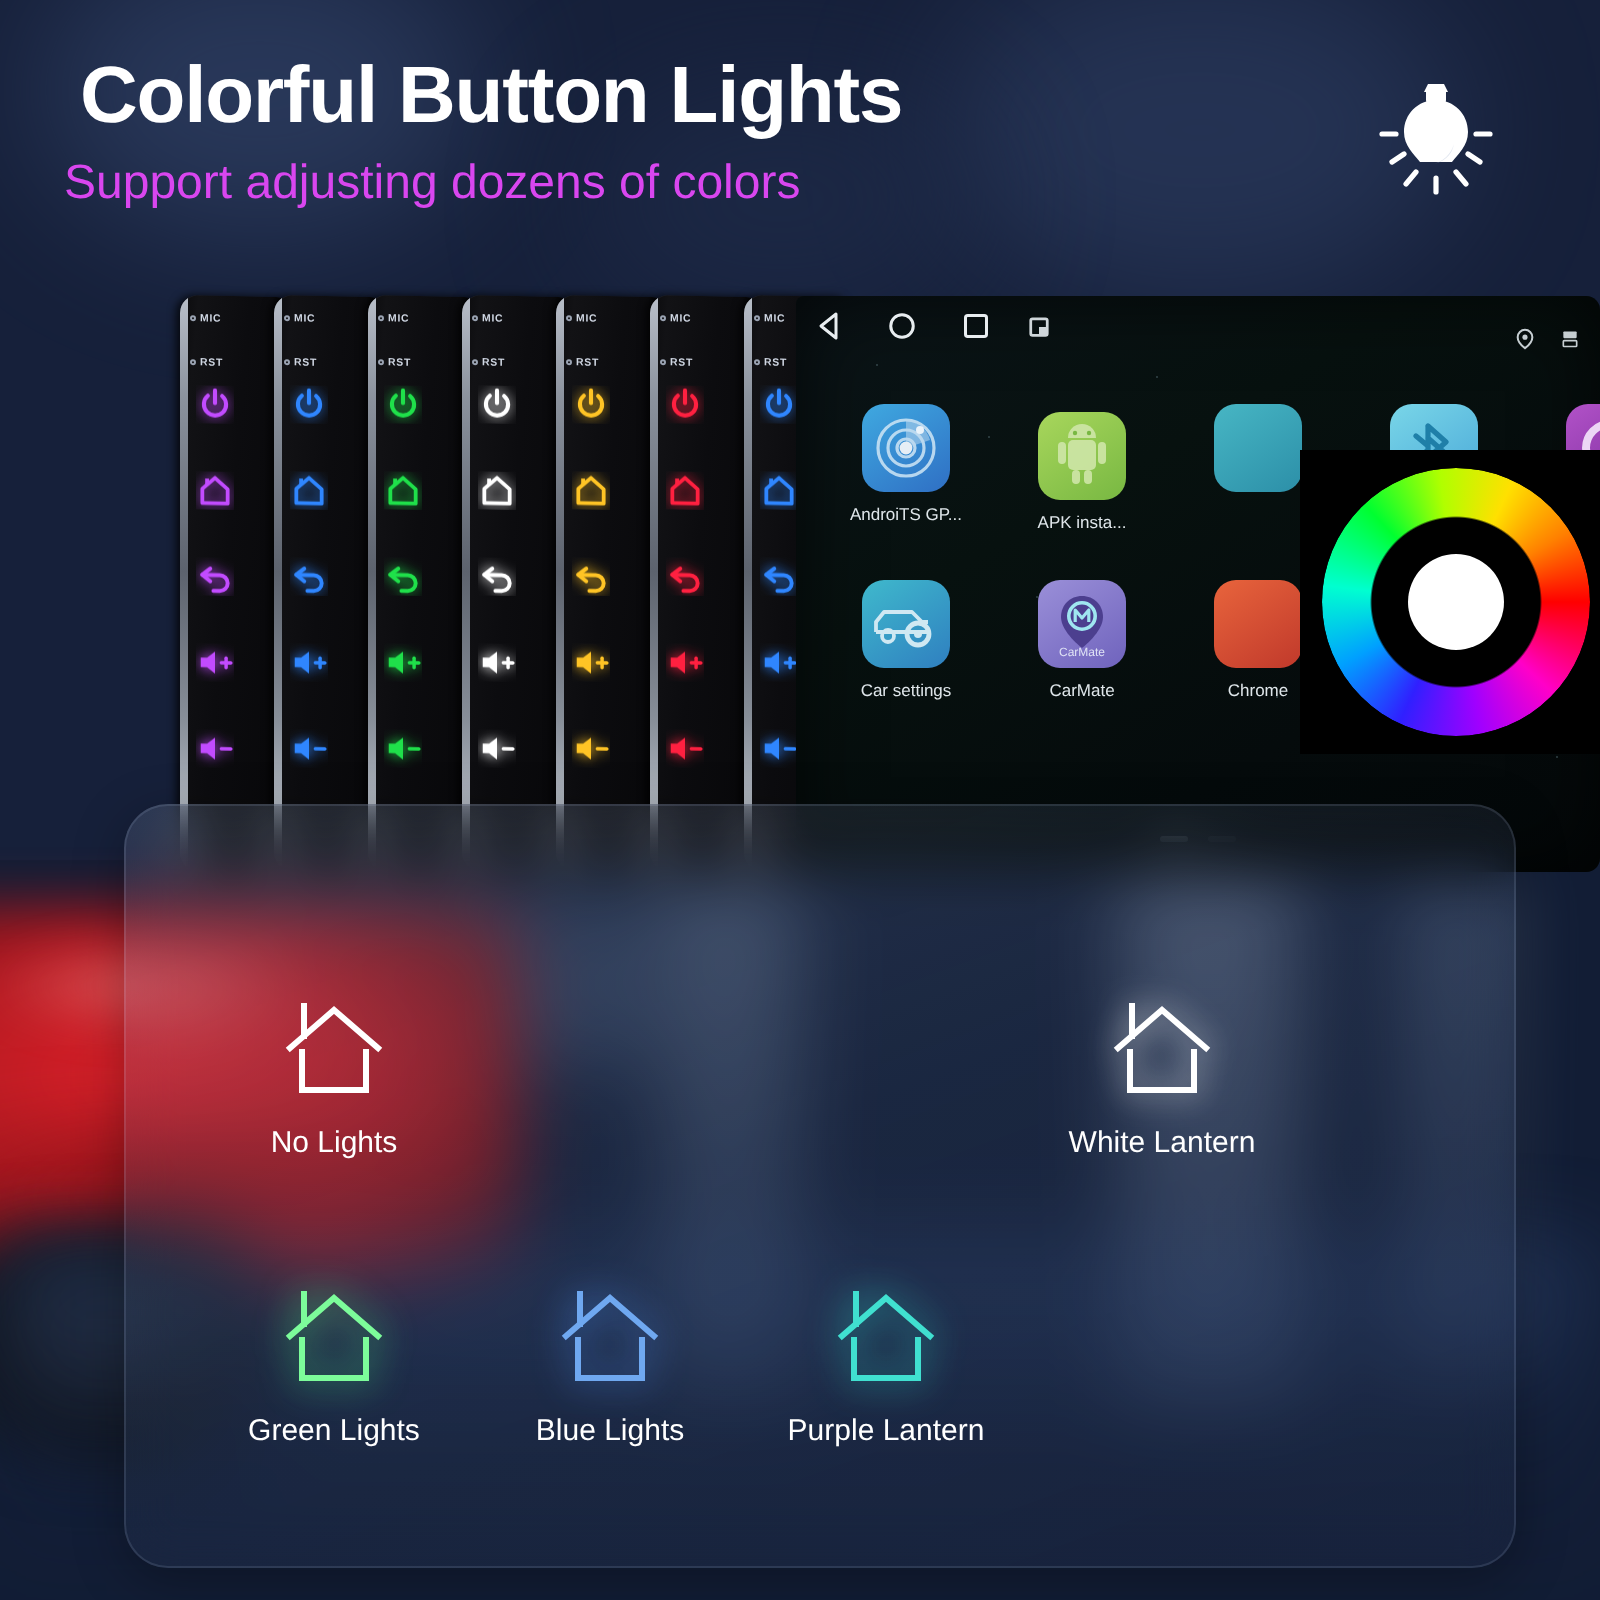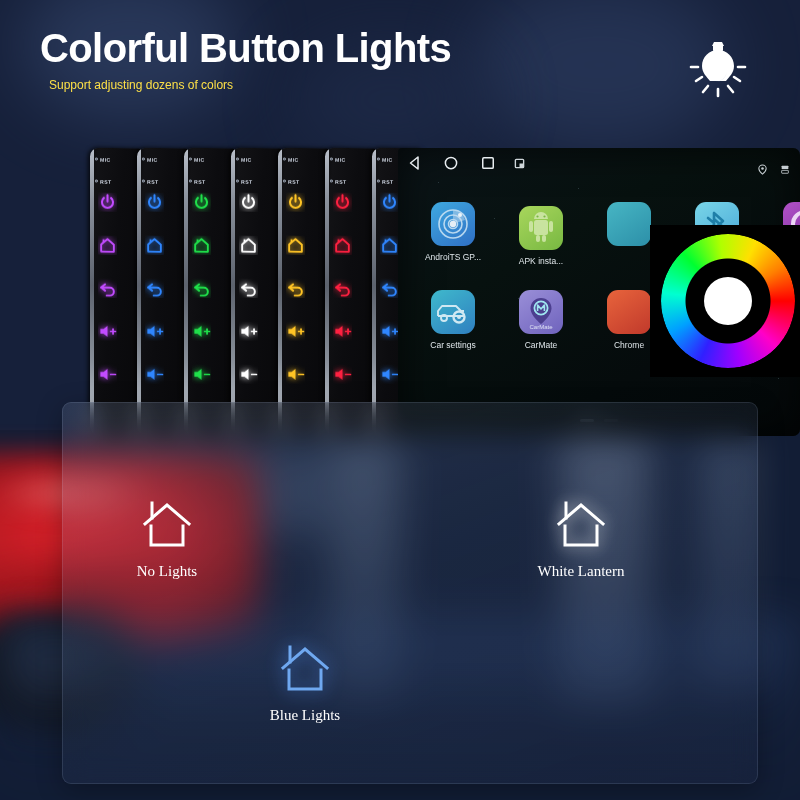--- a/index.html
+++ b/index.html
@@ -60,22 +60,22 @@
   }
 
   
   #header { position:absolute; left:0; top:0; width:763px; height:140px; }
   .title {
     position:absolute; left:40px; top:26px;
     font-size:40px; font-weight:bold; color:#ffffff;
     letter-spacing:-.6px; white-space:nowrap;
   }
   .subtitle {
-    position:absolute; left:49px; top:78px;
-    font-size:12px; color:#fde047; font-weight:400; white-space:nowrap;
+    position:absolute; left:32px; top:78px;
+    font-size:24px; color:#d946ef; font-weight:400; white-space:nowrap;
   }
   #bulb { position:absolute; left:683px; top:36px; width:70px; height:70px; }
 
   
   #device { position:absolute; left:90px; top:148px; width:689px; height:300px; }
 
   .panel {
     position:absolute; top:0;
     width:53px; height:288px;
     background:linear-gradient(95deg,#0a0a0c 0%,#121215 12%,#0c0c0f 45%,#08080a 100%);
@@ -143,27 +143,26 @@
     position:absolute; left:50%; top:50%; transform:translate(-50%,-50%);
     width:48px; height:48px; border-radius:50%; background:#fff;
   }
   .pagedots { position:absolute; left:0; right:0; bottom:10px; text-align:center; }
   .pdash { display:inline-block; width:14px; height:3px; border-radius:2px; margin:0 3px; background:#9aa6ae; }
   .pdash.dim { background:#3a4348; }
 
   
   #card {
     position:absolute; left:62px; top:402px; width:696px; height:382px;
-    border-radius:9px;
+    border-radius:22px;
     background:linear-gradient(160deg, rgba(126,146,180,.20) 0%, rgba(70,88,122,.17) 45%, rgba(40,54,84,.22) 100%);
     backdrop-filter:blur(13px);
     -webkit-backdrop-filter:blur(13px);
     box-shadow:inset 0 0 0 1px rgba(190,210,240,.13), 0 6px 26px rgba(0,0,0,.30);
     overflow:hidden;
-    font-family:Liberation Serif, serif;
   }
   .lantern-grid { position:absolute; left:0; top:0; width:100%; height:100%; }
   .lantern { position:absolute; width:150px; text-align:center; }
   .lantern svg { display:block; margin:0 auto; }
   .lantern-lbl { margin-top:11px; font-size:15px; color:#ffffff; white-space:nowrap; }
 </style>
 </head>
 <body>
 
 <div id="bg">
@@ -673,28 +672,48 @@
       <svg width="60" height="54" viewBox="0 0 60 54" style="filter:drop-shadow(0 0 8px rgba(255,255,255,.85));">
         <g fill="none" stroke="#ffffff" stroke-width="3" stroke-linecap="square" stroke-linejoin="miter">
           <path d="M8 26 L30 7 L52 26"></path>
             <path d="M15 20 L15 5"></path>
           <path d="M14 28 L14 47 L46 47 L46 28"></path>
         </g>
       </svg>
       <div class="lantern-lbl">White Lantern</div>
     </div>
 
+    <div class="lantern" style="left:30px;top:240px;">
+      <svg width="60" height="54" viewBox="0 0 60 54" style="filter:drop-shadow(0 0 9px #49e07a);">
+        <g fill="none" stroke="#7cfc9a" stroke-width="3" stroke-linecap="square" stroke-linejoin="miter">
+          <path d="M8 26 L30 7 L52 26"></path>
+            <path d="M15 20 L15 5"></path>
+          <path d="M14 28 L14 47 L46 47 L46 28"></path>
+        </g>
+      </svg>
+      <div class="lantern-lbl">Green Lights</div>
+    </div>
 
     <div class="lantern" style="left:168px;top:240px;">
       <svg width="60" height="54" viewBox="0 0 60 54" style="filter:drop-shadow(0 0 9px #4b86e0);">
         <g fill="none" stroke="#6fa8f0" stroke-width="3" stroke-linecap="square" stroke-linejoin="miter">
           <path d="M8 26 L30 7 L52 26"></path>
             <path d="M15 20 L15 5"></path>
           <path d="M14 28 L14 47 L46 47 L46 28"></path>
         </g>
       </svg>
       <div class="lantern-lbl">Blue Lights</div>
     </div>
 
+    <div class="lantern" style="left:306px;top:240px;">
+      <svg width="60" height="54" viewBox="0 0 60 54" style="filter:drop-shadow(0 0 9px #2fc8c0);">
+        <g fill="none" stroke="#40e0d0" stroke-width="3" stroke-linecap="square" stroke-linejoin="miter">
+          <path d="M8 26 L30 7 L52 26"></path>
+            <path d="M15 20 L15 5"></path>
+          <path d="M14 28 L14 47 L46 47 L46 28"></path>
+        </g>
+      </svg>
+      <div class="lantern-lbl">Purple Lantern</div>
+    </div>
 
 
   </div>
 </div>
 
 </body></html>

